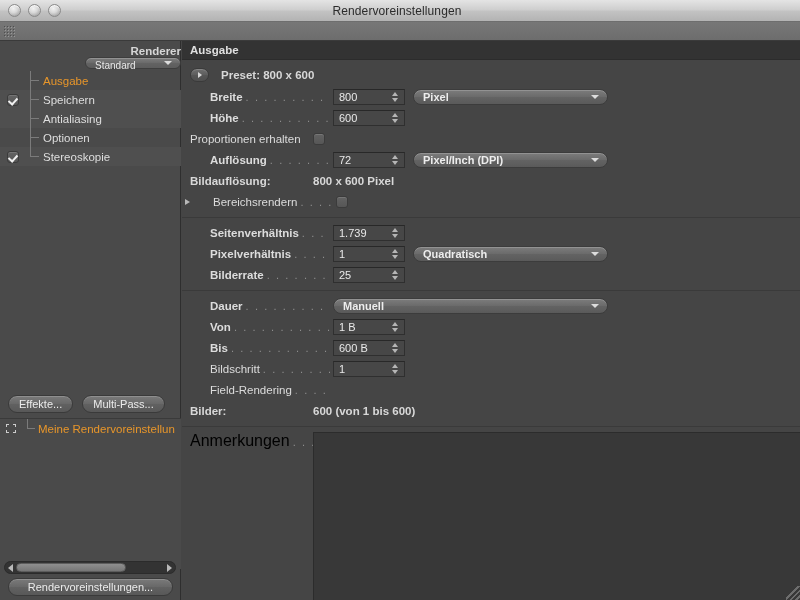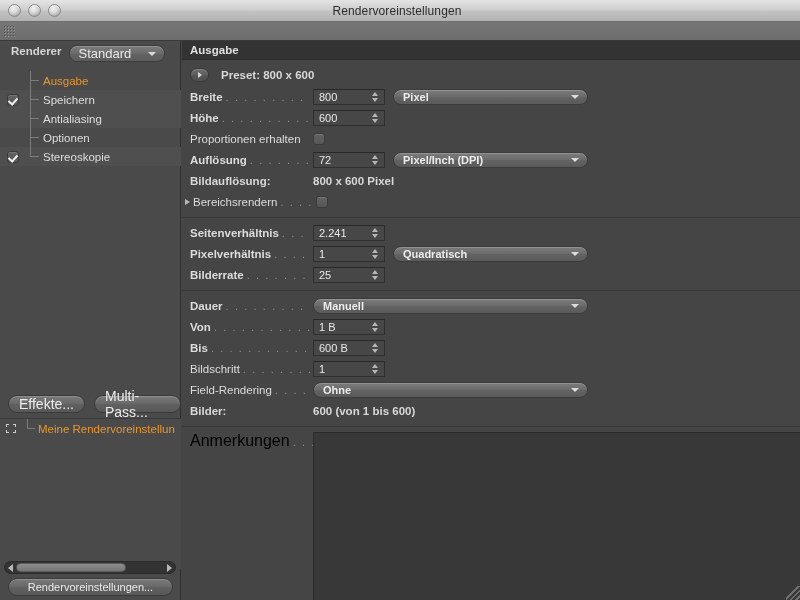--- a/index.html
+++ b/index.html
@@ -70,40 +70,40 @@
   .sidebar {
     position: absolute; left: 0; top: 41px;
     width: 181px; height: 559px;
     background: #4a4a4a;
     border-right: 1px solid #2e2e2e;
     box-sizing: border-box;
   }
   .renderer-row {
     position: absolute; left: 0; top: 4px;
     width: 181px; height: 24px;
-    display: flex; align-items: flex-start;
+    display: flex; align-items: flex-end; flex-direction: column;
   }
   .renderer-label {
     margin-left: 11px;
     font-size: 11.5px; font-weight: bold;
     color: #d6d6d6;
   }
   .renderer-select {
     margin-left: 7px;
     width: 96px; height: 17px;
     border-radius: 8px;
     background: linear-gradient(to bottom, #7d7d7d 0%, #6a6a6a 50%, #636363 51%, #5c5c5c 100%);
     border: 1px solid #3d3d3d;
     box-sizing: border-box;
     position: relative;
     box-shadow: inset 0 1px 0 rgba(255,255,255,0.18);
   }
   .renderer-select .val {
     position: absolute; left: 9px; top: 0;
-    line-height: 15px; font-size: 13px; color: #e8e8e8;
+    line-height: 15px; font-size: 10px; color: #e8e8e8;
   }
   .sel-arrow {
     position: absolute; right: 8px; top: 50%;
     margin-top: -2px;
     width: 0; height: 0;
     border-left: 4px solid transparent;
     border-right: 4px solid transparent;
     border-top: 4px solid #dcdcdc;
   }
 
@@ -167,21 +167,21 @@
     display: flex; align-items: center; gap: 9px;
     padding-left: 8px;
     box-sizing: border-box;
   }
   .pill {
     height: 18px;
     border-radius: 9px;
     background: linear-gradient(to bottom, #7a7a7a 0%, #686868 50%, #616161 51%, #585858 100%);
     border: 1px solid #3a3a3a;
     box-sizing: border-box;
-    font-size: 14px;
+    font-size: 11px;
     color: #ececec;
     display: flex; align-items: center; justify-content: center;
     padding: 0 10px;
     box-shadow: inset 0 1px 0 rgba(255,255,255,0.17);
   }
   .preset-list {
     position: absolute; left: 0; top: 377px;
     width: 181px; height: 150px;
     background: #4a4a4a;
     border-top: 1px solid #3a3a3a;
@@ -303,20 +303,21 @@
     color: #8e8e8e;
     font-size: 11px;
     margin: 0 3px;
     letter-spacing: 1.6px;
   }
   .labelcell {
     width: 123px;
     display: flex; align-items: flex-end;
     overflow: hidden;
     flex: 0 0 auto;
+    margin-left: 20px;
   }
   .labelcell .dots { flex: 1 1 auto; text-align: left; }
 
   .numfield {
     width: 72px; height: 16px;
     background: #474747;
     border: 1px solid #2f2f2f;
     border-top-color: #282828;
     box-sizing: border-box;
     position: relative;
@@ -623,21 +624,21 @@
     </div>
 
     <div class="group">
 
       <div class="row">
         <div class="labelcell">
           <div class="label bold">Seitenverhältnis</div>
           <div class="dots">. . . .</div>
         </div>
         <div class="numfield">
-          <div class="nv">2.241</div>
+          <div class="nv">1.739</div>
           <div class="spin"></div>
         </div>
         <div class="gap8"></div>
       </div>
 
       <div class="row">
         <div class="labelcell">
           <div class="label bold">Pixelverhältnis</div>
           <div class="dots">. . . . .</div>
         </div>
@@ -709,24 +710,20 @@
           <div class="nv">1</div>
           <div class="spin"></div>
         </div>
       </div>
 
       <div class="row">
         <div class="labelcell">
           <div class="label">Field-Rendering</div>
           <div class="dots">. . . . .</div>
         </div>
-        <div class="dropdown" style="width:275px;">
-          <div class="dv">Ohne</div>
-          <div class="dd-arrow"></div>
-        </div>
       </div>
 
       <div class="row">
         <div class="statictext" style="width:123px;">Bilder:</div>
         <div class="statictext">600 (von 1 bis 600)</div>
       </div>
 
     </div>
 
     <div class="notes-area">

